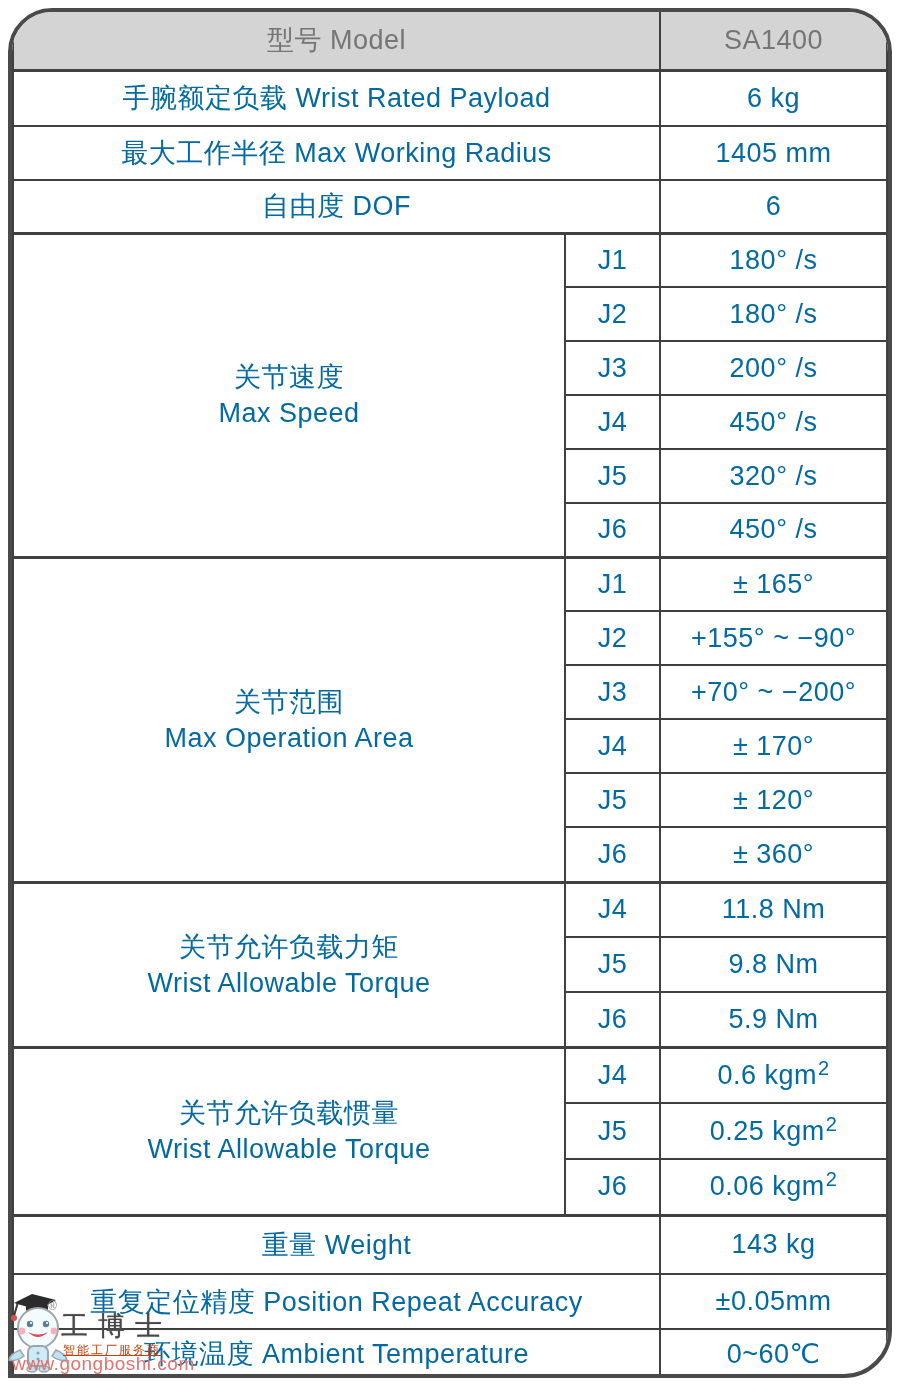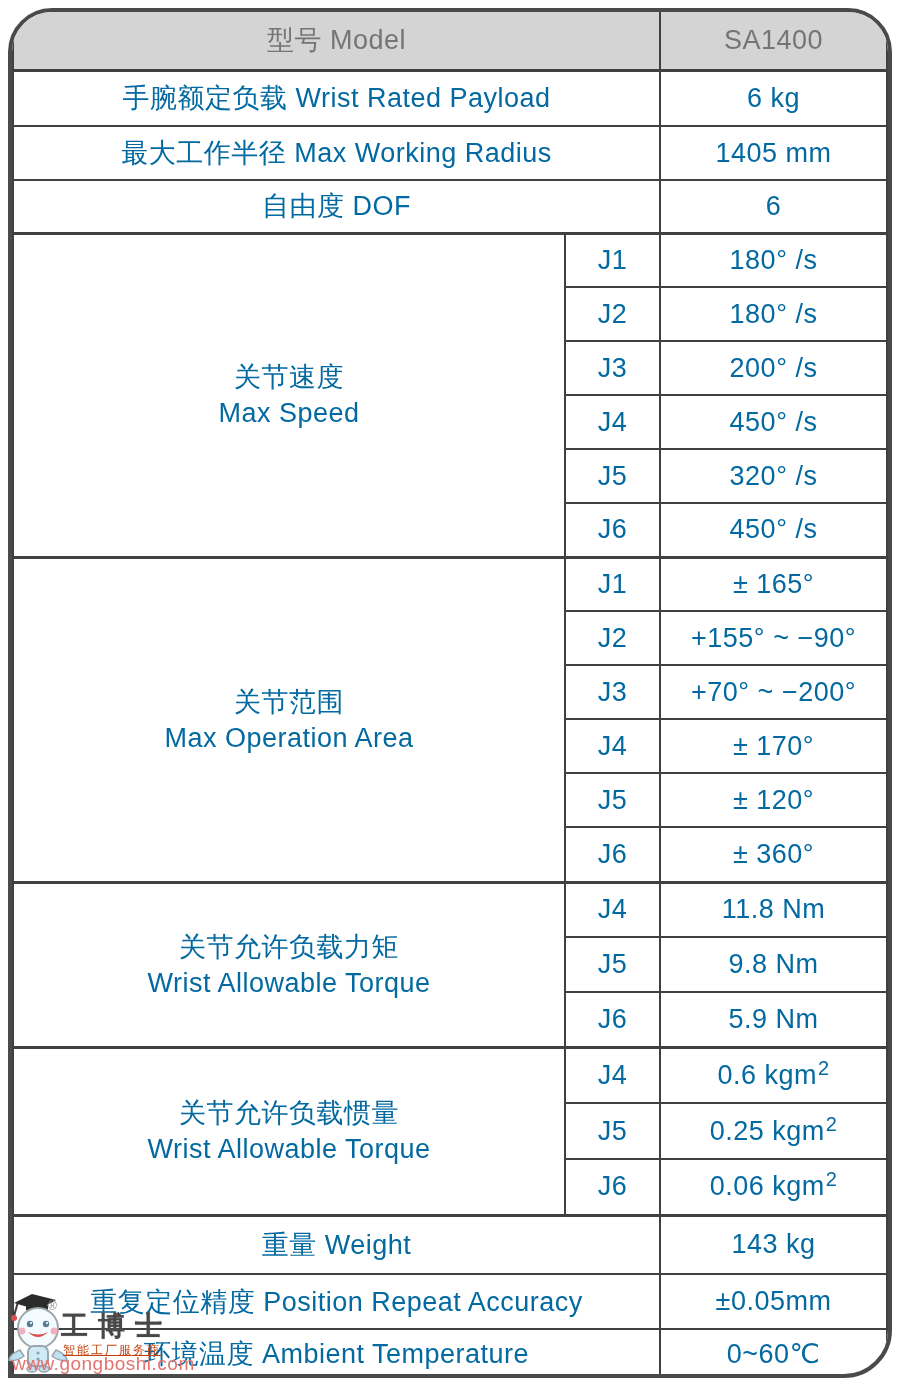--- a/index.html
+++ b/index.html
@@ -34,21 +34,21 @@
   .r55{height:55px}.r59{height:59px}.r50{height:50px}
   
   .watermark{
     position:absolute;left:6px;top:1290px;width:240px;height:92px;
     z-index:5;pointer-events:none;
   }
   .wm-reg{
     position:absolute;left:42px;top:9px;font-size:12px;color:#8a8a8a;
   }
   .wm-brand{
-    position:absolute;left:55px;top:18px;font-size:27px;font-weight:bold;
+    position:absolute;left:55px;top:18px;font-size:27px;font-weight:normal;
     color:#474747;letter-spacing:10px;font-family:"Liberation Serif","DejaVu Serif",serif;
     white-space:nowrap;text-shadow:0 0 1px #666;
   }
   .wm-tagline{
     position:absolute;left:57px;top:52px;font-size:12px;color:#c2410c;
     letter-spacing:2px;white-space:nowrap;text-decoration:underline;
   }
   .wm-url{
     position:absolute;left:6px;top:63px;font-size:19px;color:#e4726f;
     letter-spacing:0.5px;white-space:nowrap;

